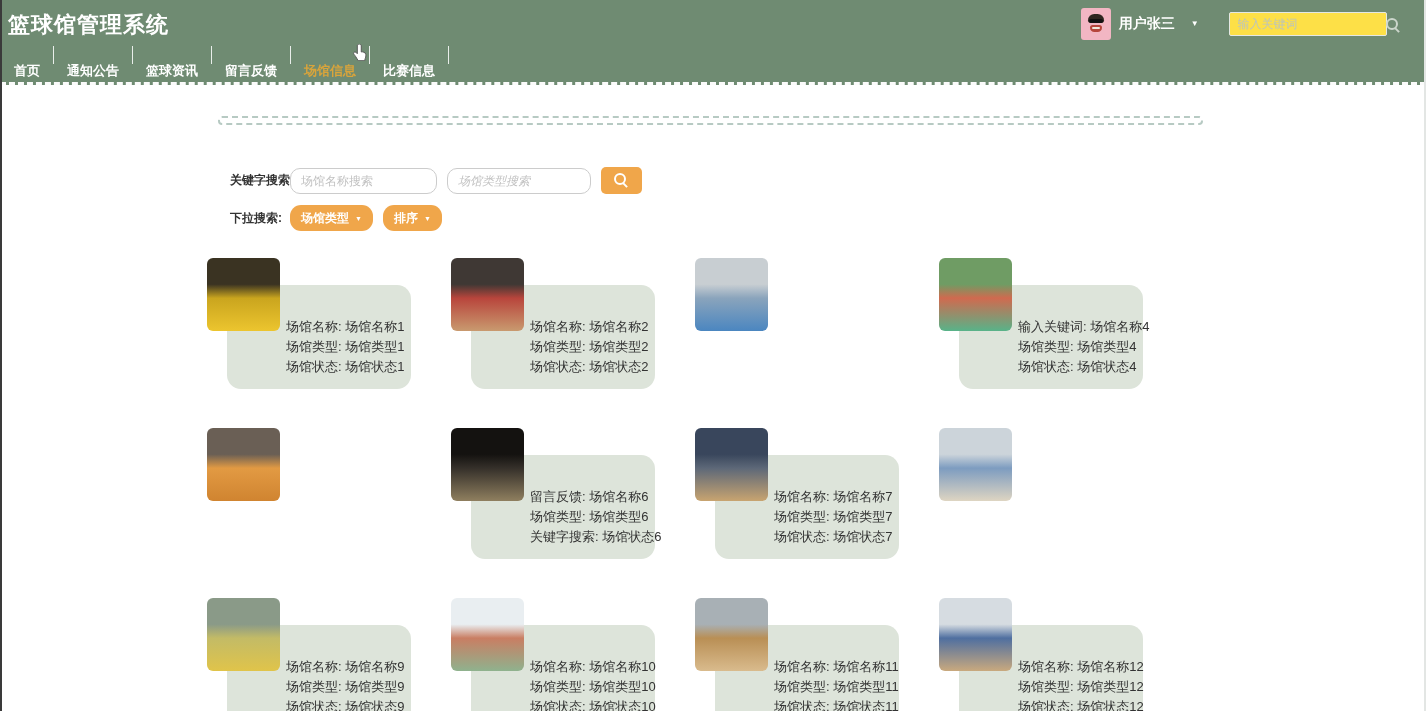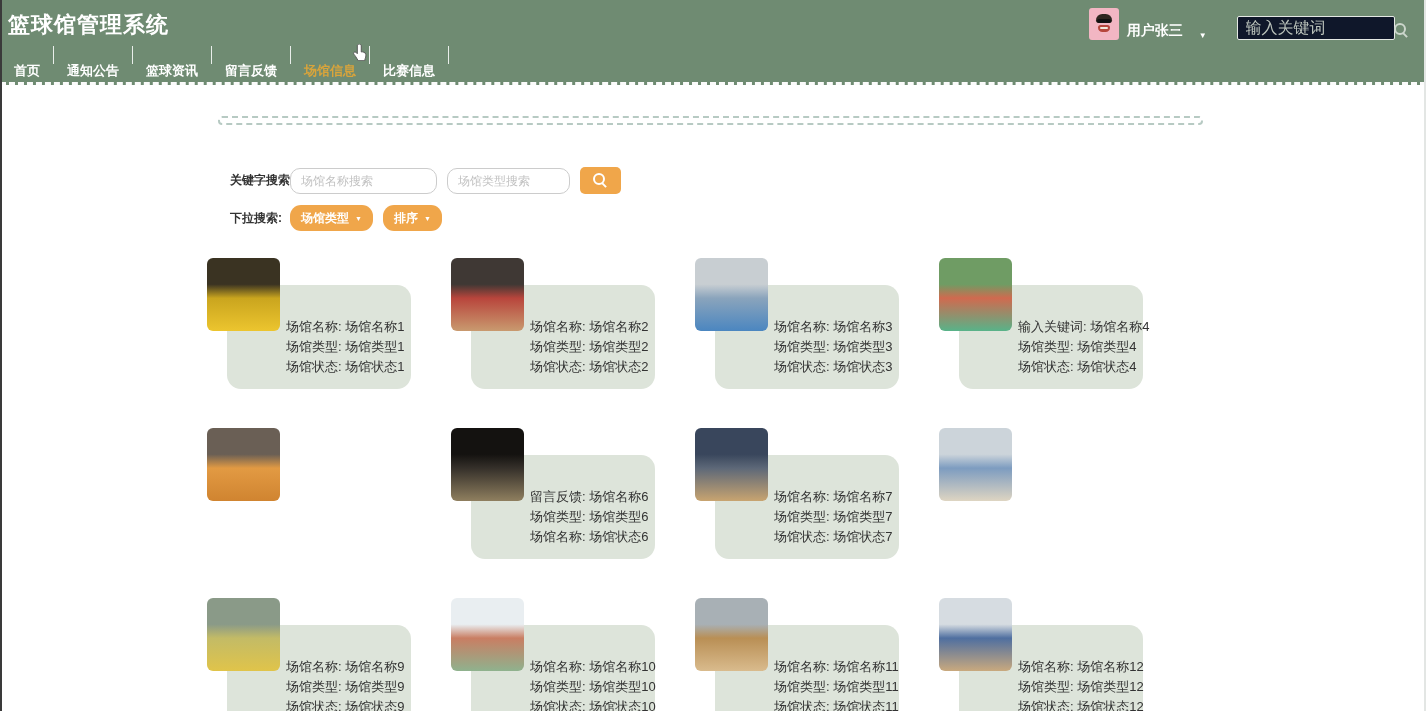--- a/index.html
+++ b/index.html
@@ -11,31 +11,31 @@
 
   
   .header { position:relative; height:85px; background:#6f8b72; border-bottom:3px dashed #fbfbfb; color:#fff; }
   .brand { position:absolute; left:8px; top:10px; font-size:22px; font-weight:bold; letter-spacing:1px;font-family:Liberation Serif, serif; }
   .main-nav { position:absolute; left:14px; top:44px; display:flex; align-items:center; height:22px; }
   .nav-item { font-size:13px; font-weight:bold; color:#fff; white-space:nowrap; cursor:pointer;margin-top:32px; }
   .nav-item.active { color:#d8a43c; }
   .nav-sep { width:1px; height:18px; background:rgba(255,255,255,.85); margin:0 13px; }
   .cursor-glyph { position:absolute; left:352px; top:44px; z-index:5; }
 
-  .header-right { position:absolute; right:12px; top:8px; display:flex; align-items:flex-end; }
+  .header-right { position:absolute; right:20px; top:8px; display:flex; align-items:center; }
   .avatar { width:30px; height:32px; background:#f2b6c3; border-radius:3px; position:relative; margin-right:8px; overflow:hidden; }
   .avatar .head { position:absolute; left:7px; top:6px; width:16px; height:9px; background:#2e2620; border-radius:7px 7px 3px 3px; }
   .avatar .glasses { position:absolute; left:8px; top:11px; width:14px; height:4px; background:#111; border-radius:2px; }
   .avatar .mouth { position:absolute; left:9px; top:17px; width:12px; height:7px; background:#b6463c; border-radius:3px 3px 5px 5px; }
   .avatar .mouth::after { content:""; position:absolute; left:2px; top:2px; width:8px; height:2px; background:#f4e9dd; border-radius:1px; }
   .user-name { font-size:14px; font-weight:bold; }
   .user-caret { margin-left:16px; font-size:8px; line-height:1; }
   .header-search { position:relative; margin-left:30px; }
   .header-search input { width:158px; height:24px; border:1px solid #e4e8e4; border-radius:2px;
-    padding:0 26px 0 8px; font-size:16px; color:#666; background:#0f172a; outline:none;
+    padding:0 26px 0 8px; font-size:12px; color:#666; background:#fde047; outline:none;
     font-family:"Liberation Sans","DejaVu Sans",sans-serif; }
   .header-search input::placeholder { color:#bcc4bc; }
   .hs-icon { position:absolute; right:5px; top:5px; color:#ccd6cc; cursor:pointer; }
 
   .mag { width:15px; height:15px; display:inline-block; position:relative; }
   .mag::before { content:""; position:absolute; left:0; top:0; width:8px; height:8px;
     border:2px solid currentColor; border-radius:50%; }
   .mag::after { content:""; position:absolute; left:10px; top:9px; width:2px; height:6px;
     background:currentColor; transform:rotate(-45deg); }
 
@@ -49,21 +49,21 @@
     display:flex; align-items:center; justify-content:center;
     color:#fff; font-size:16px; font-weight:bold; letter-spacing:2px; }
 
   
   .filter-area { margin:25px 0 0 230px; }
   .filter-row { display:flex; align-items:center; margin-bottom:11px; }
   .filter-label { font-size:12px; font-weight:bold; color:#333; width:60px; white-space:nowrap; }
   .f-input { width:147px; height:26px; border:1px solid #ccc; border-radius:10px;
     padding:0 10px; font-size:12px; color:#666; margin-right:10px; outline:none;
     font-family:"Liberation Sans","DejaVu Sans",sans-serif; }
-  .f-input.second { width:123px; }
+  .f-input.second { width:144px;font-style:italic; }
   .f-input::placeholder { color:#c2c2c2; }
   .search-btn { width:41px; height:27px; background:#f0a64a; border:none; border-radius:5px;
     display:flex; align-items:center; justify-content:center; color:#fff; cursor:pointer; }
   .drop-btn { height:26px; background:#f0a64a; border:none; border-radius:11px; color:#fff;
     font-size:12px; font-weight:bold; padding:0 11px; margin-right:10px;
     display:flex; align-items:center; gap:6px; cursor:pointer;
     font-family:"Liberation Sans","DejaVu Sans",sans-serif; }
   .drop-caret { font-size:7px; line-height:1; }
 
   
@@ -157,45 +157,40 @@
       <div class="card">
         <div class="card-photo" style="background: linear-gradient(rgb(63, 56, 52) 0%, rgb(63, 56, 52) 36%, rgb(184, 69, 60) 55%, rgb(201, 154, 111) 100%);"></div>
         <div class="card-body">
           <div class="card-line">场馆名称: 场馆名称2</div>
           <div class="card-line">场馆类型: 场馆类型2</div>
           <div class="card-line">场馆状态: 场馆状态2</div>
         </div>
       </div>
       <div class="card">
         <div class="card-photo" style="background: linear-gradient(rgb(200, 206, 210) 0%, rgb(200, 206, 210) 36%, rgb(138, 164, 188) 55%, rgb(75, 134, 192) 100%);"></div>
-        <div class="card-body">
-          <div class="card-line">场馆名称: 场馆名称3</div>
-          <div class="card-line">场馆类型: 场馆类型3</div>
-          <div class="card-line">场馆状态: 场馆状态3</div>
-        </div>
       </div>
       <div class="card">
         <div class="card-photo" style="background: linear-gradient(rgb(111, 156, 100) 0%, rgb(111, 156, 100) 36%, rgb(208, 106, 79) 55%, rgb(88, 179, 137) 100%);"></div>
         <div class="card-body">
           <div class="card-line">输入关键词: 场馆名称4</div>
           <div class="card-line">场馆类型: 场馆类型4</div>
           <div class="card-line">场馆状态: 场馆状态4</div>
         </div>
       </div>
     </div>
     <div class="cards-row">
       <div class="card">
         <div class="card-photo" style="background: linear-gradient(rgb(106, 95, 85) 0%, rgb(106, 95, 85) 36%, rgb(226, 154, 67) 55%, rgb(208, 132, 48) 100%);"></div>
       </div>
       <div class="card">
         <div class="card-photo" style="background: linear-gradient(rgb(20, 18, 16) 0%, rgb(20, 18, 16) 36%, rgb(53, 48, 42) 55%, rgb(143, 127, 95) 100%);"></div>
         <div class="card-body">
           <div class="card-line">留言反馈: 场馆名称6</div>
           <div class="card-line">场馆类型: 场馆类型6</div>
-          <div class="card-line">场馆名称: 场馆状态6</div>
+          <div class="card-line">关键字搜索: 场馆状态6</div>
         </div>
       </div>
       <div class="card">
         <div class="card-photo" style="background: linear-gradient(rgb(57, 70, 92) 0%, rgb(57, 70, 92) 36%, rgb(93, 104, 120) 55%, rgb(200, 164, 112) 100%);"></div>
         <div class="card-body">
           <div class="card-line">场馆名称: 场馆名称7</div>
           <div class="card-line">场馆类型: 场馆类型7</div>
           <div class="card-line">场馆状态: 场馆状态7</div>
         </div>
       </div>

